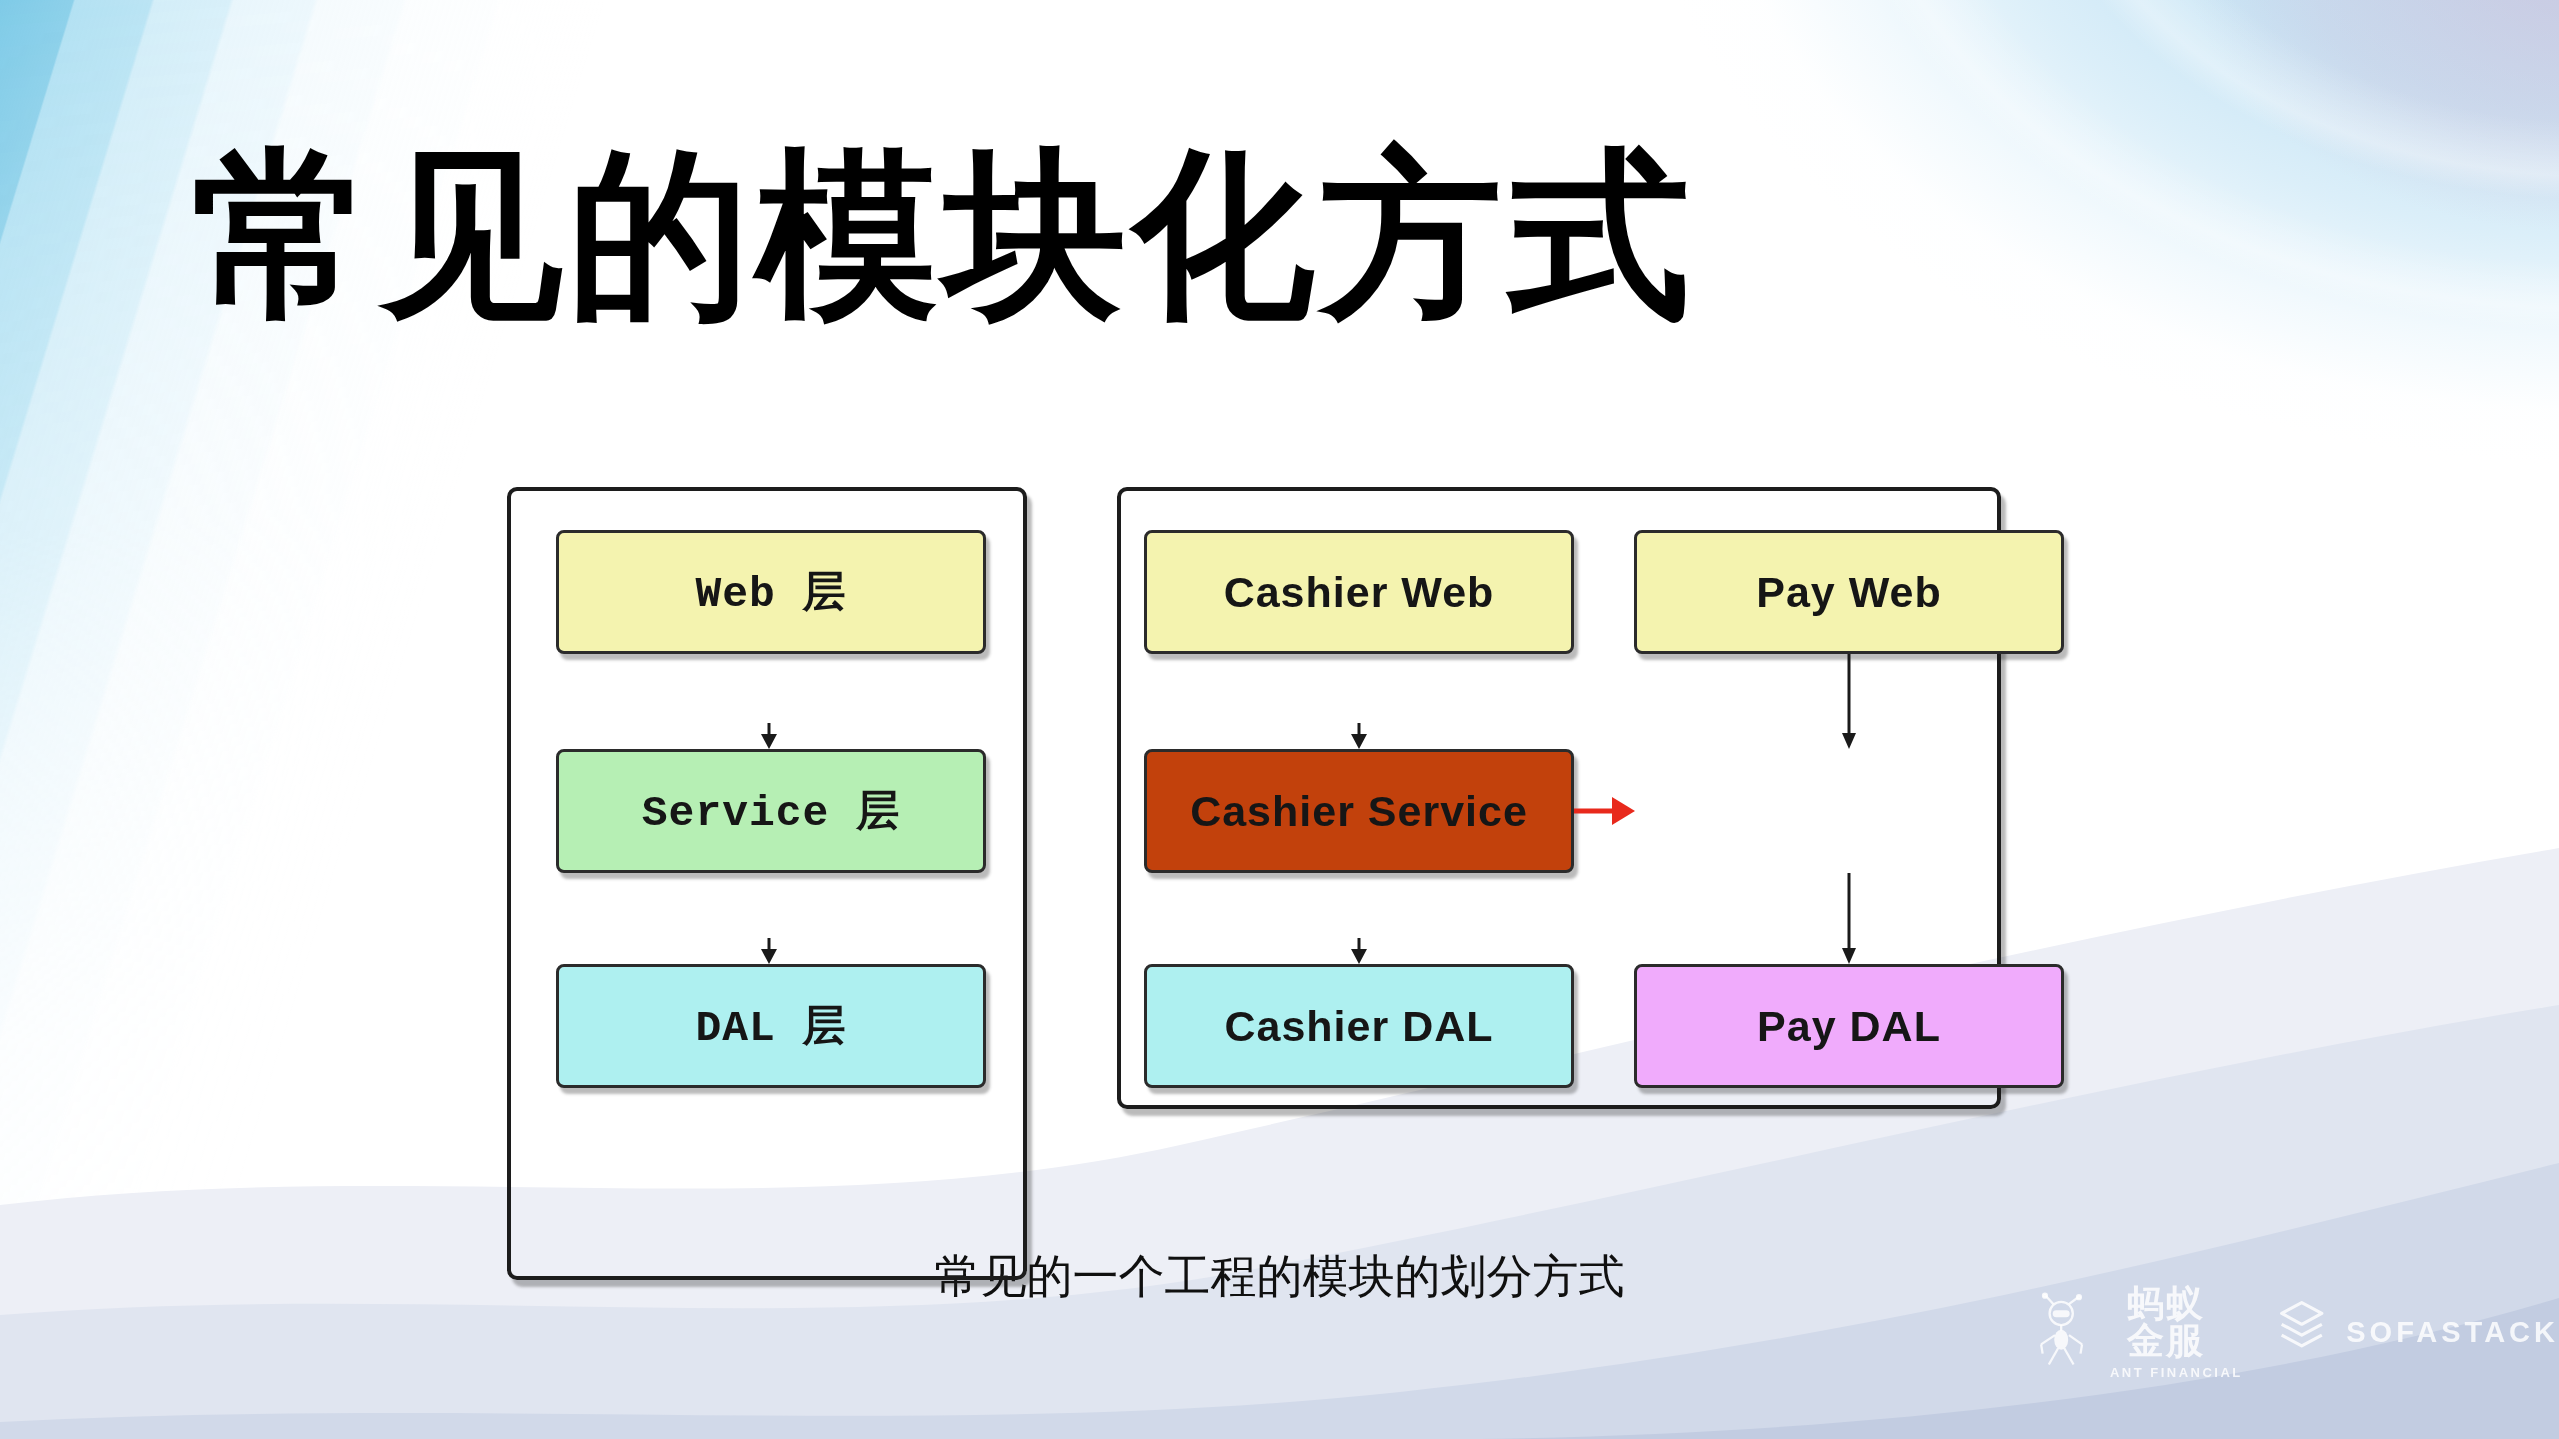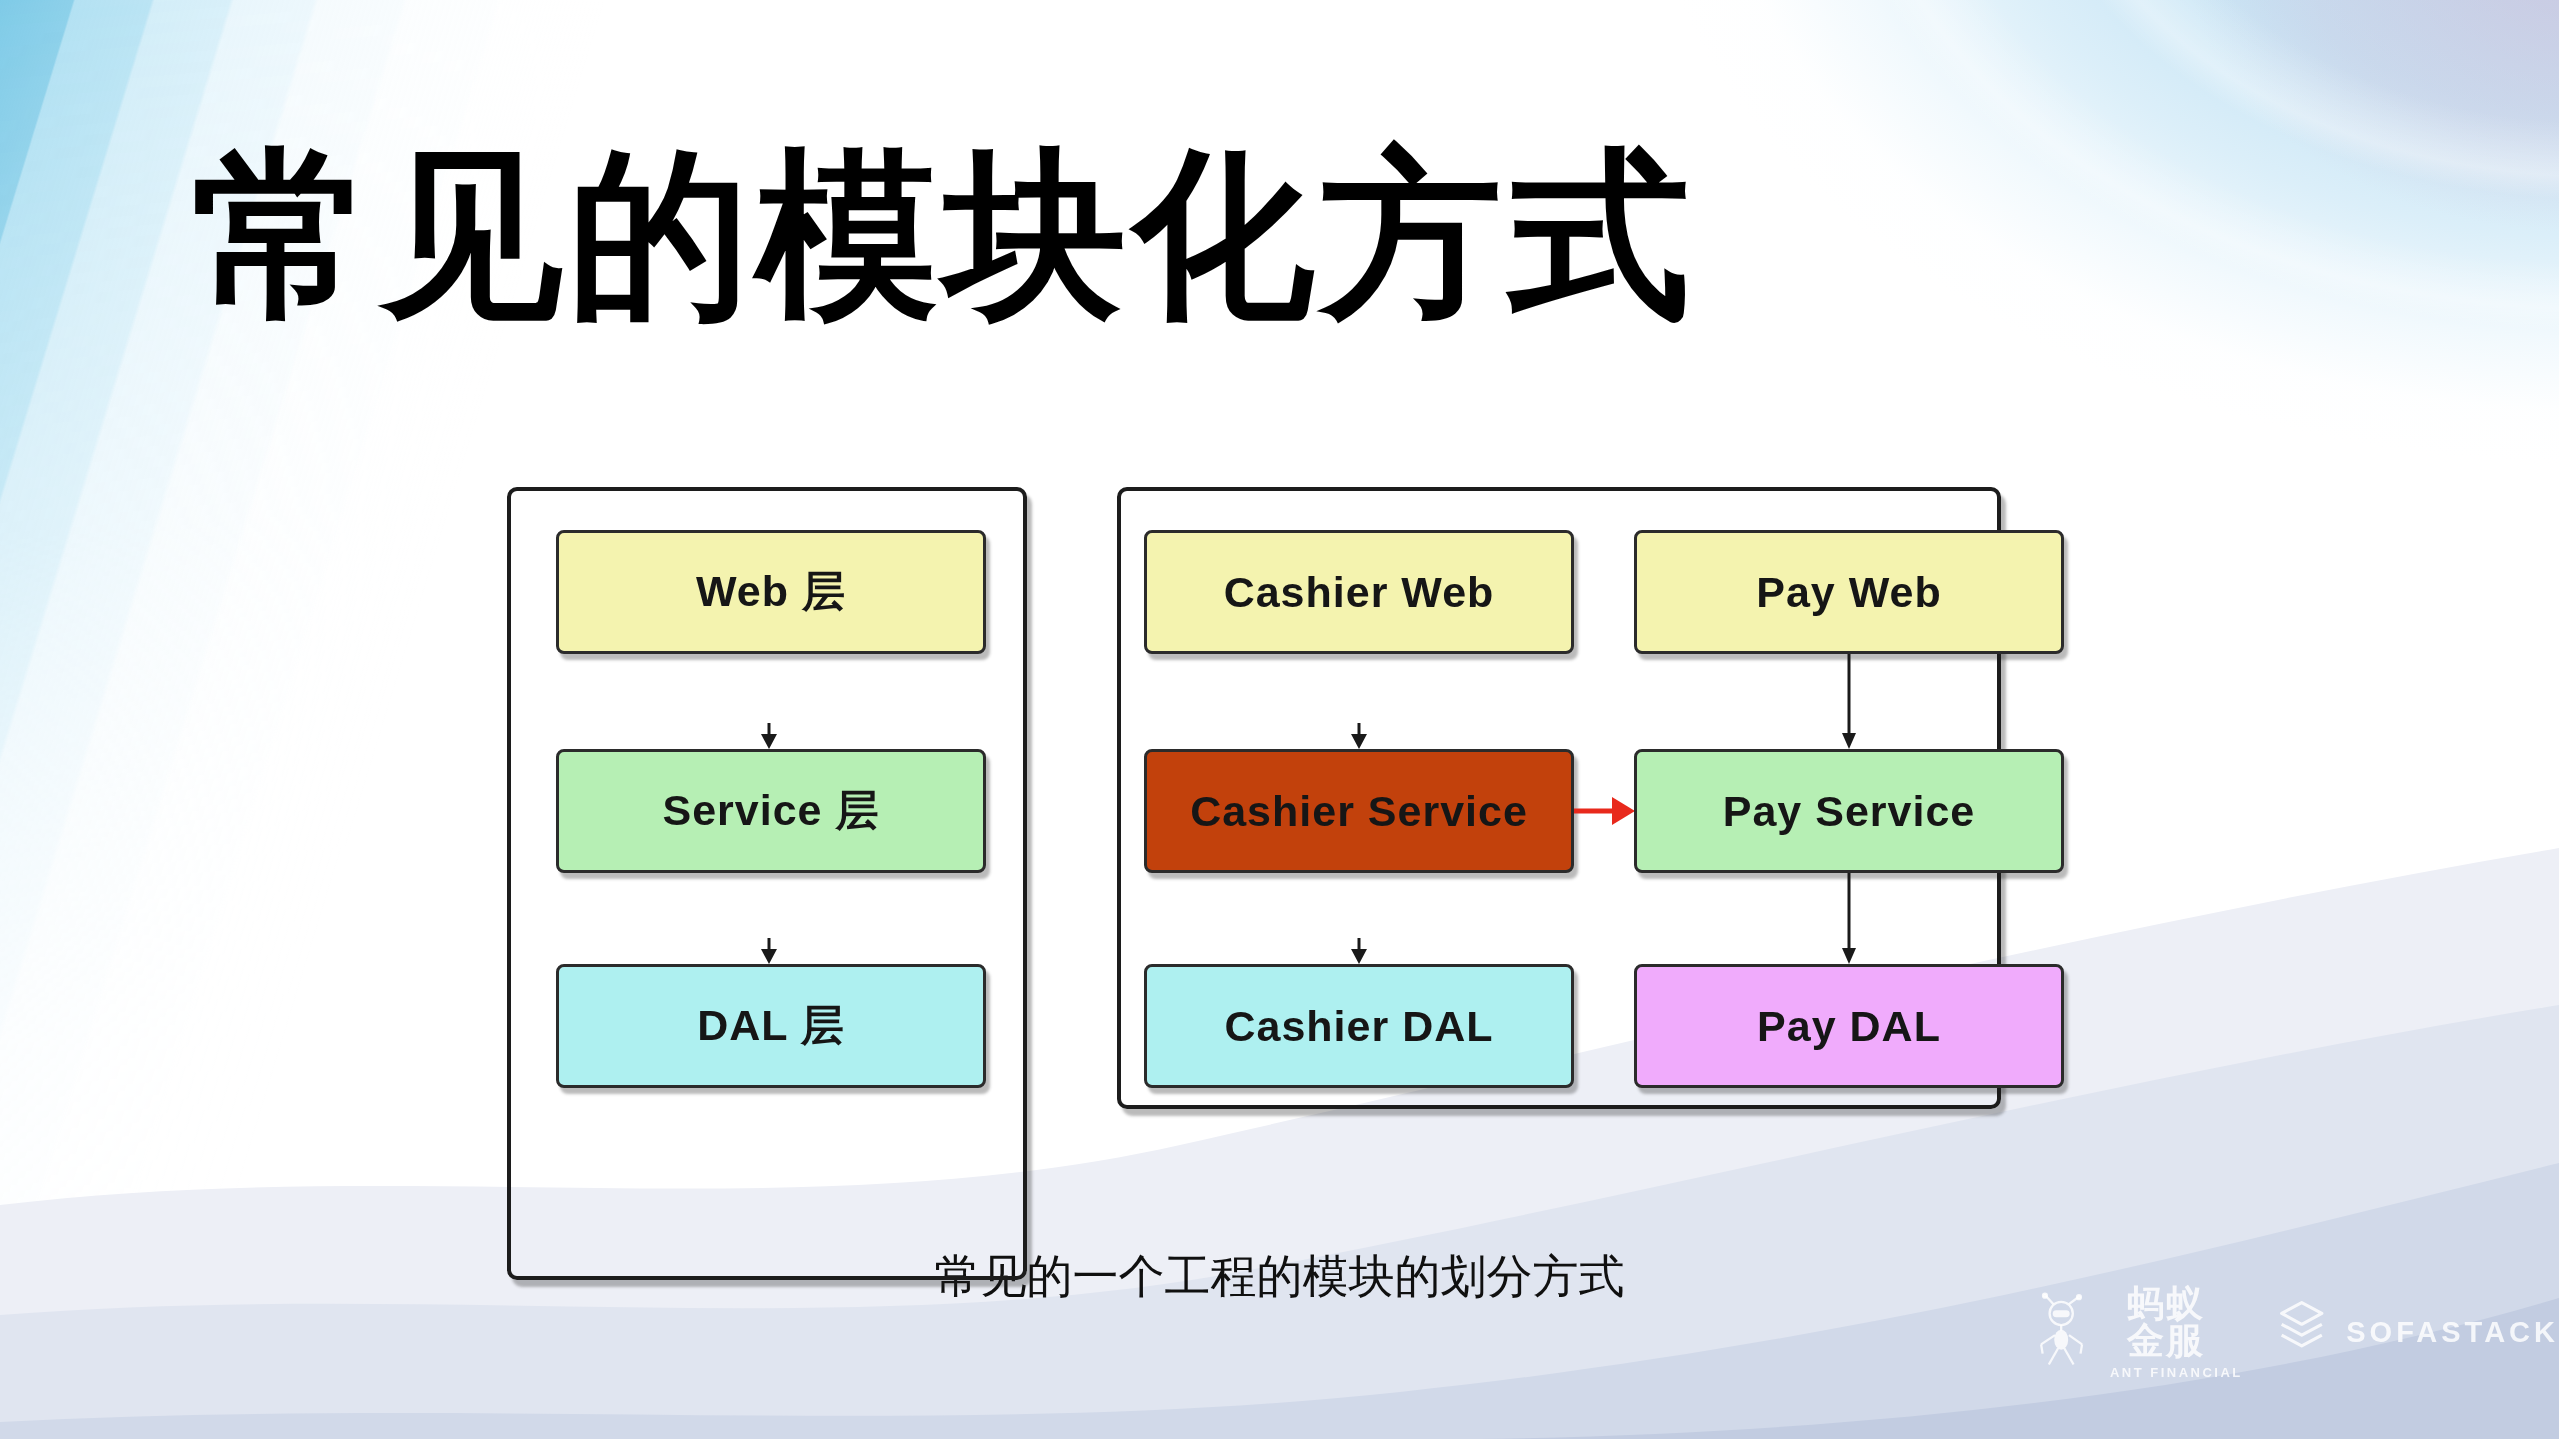--- a/index.html
+++ b/index.html
@@ -56,21 +56,21 @@
   }
 
   
   .panel {
     position: absolute;
     border: 4px solid #1c1c1c;
     border-radius: 10px;
     box-shadow: 5px 7px 3px rgba(30,30,30,0.30);
     background: transparent;
   }
-  .panel-left  { left: 507px;  top: 487px; width: 520px; height: 793px; }
+  .panel-left  { left: 507px;  top: 487px; width: 520px; height: 793px; font-family: Liberation Mono, monospace; }
   .panel-right { left: 1117px; top: 487px; width: 884px; height: 622px; }
 
   .dbox {
     position: absolute;
     width: 430px; height: 124px;
     border: 3px solid #2b2b2b;
     border-radius: 8px;
     box-shadow: 4px 6px 3px rgba(30,30,30,0.30);
     display: flex; align-items: center; justify-content: center;
     font-size: 43px; font-weight: 700; color: #161616;
@@ -148,23 +148,20 @@
       <polygon points="1,79 15,79 8,95" fill="currentColor"></polygon>
     </svg>
 
     <div class="dbox col-cashier row-svc" style="background-color: #c2410c;">
       <span>Cashier Service</span>
     </div>
     <svg class="arrow" style="left: 453px; top: 302px; color: rgb(232, 41, 28);" width="62" height="36" viewBox="0 0 62 36">
       <line x1="0" y1="18" x2="40" y2="18" stroke="currentColor" stroke-width="5"></line>
       <polygon points="38,4 38,32 61,18" fill="currentColor"></polygon>
     </svg>
-    <div class="dbox col-pay row-svc" style="background-color: rgb(182, 239, 180);">
-      <span>Pay Service</span>
-    </div>
 
     <svg class="arrow" style="left: 229px; top: 447px; color: rgb(26, 26, 26);" width="18" height="26" viewBox="0 0 18 26">
       <line x1="9" y1="0" x2="9" y2="12" stroke="currentColor" stroke-width="3"></line>
       <polygon points="1,11 17,11 9,26" fill="currentColor"></polygon>
     </svg>
     <svg class="arrow" style="left: 720px; top: 382px; color: rgb(26, 26, 26);" width="16" height="91" viewBox="0 0 16 91">
       <line x1="8" y1="0" x2="8" y2="76" stroke="currentColor" stroke-width="3"></line>
       <polygon points="1,75 15,75 8,91" fill="currentColor"></polygon>
     </svg>
 

